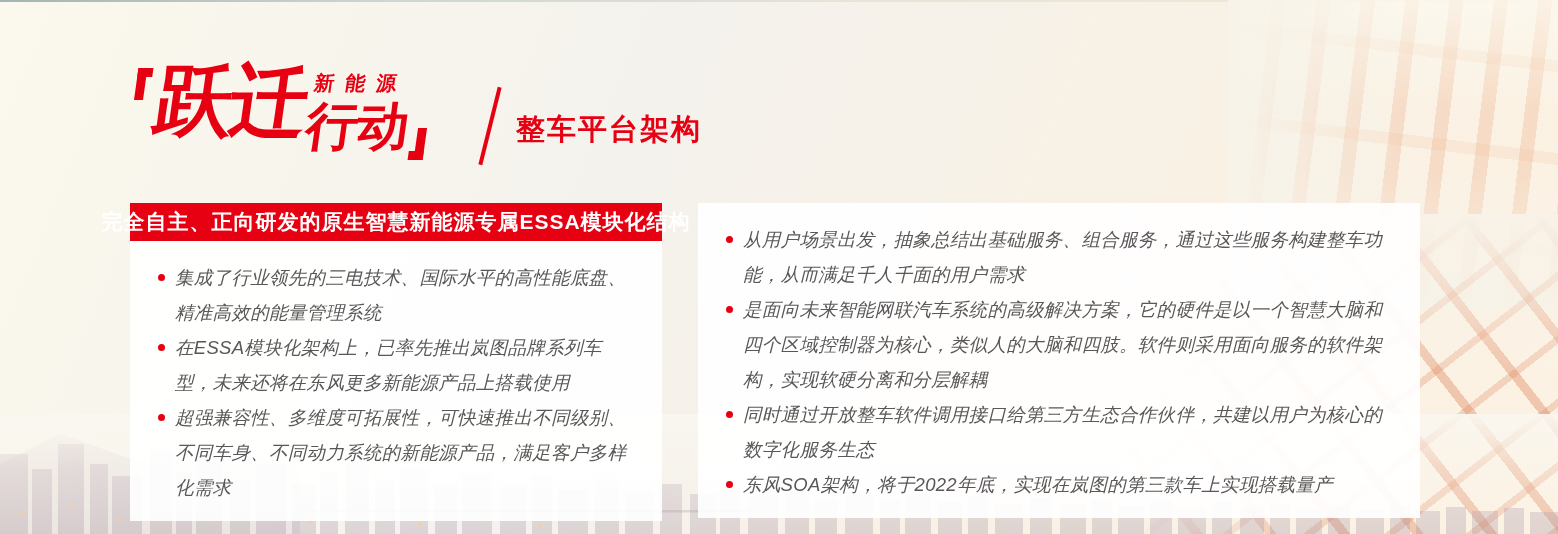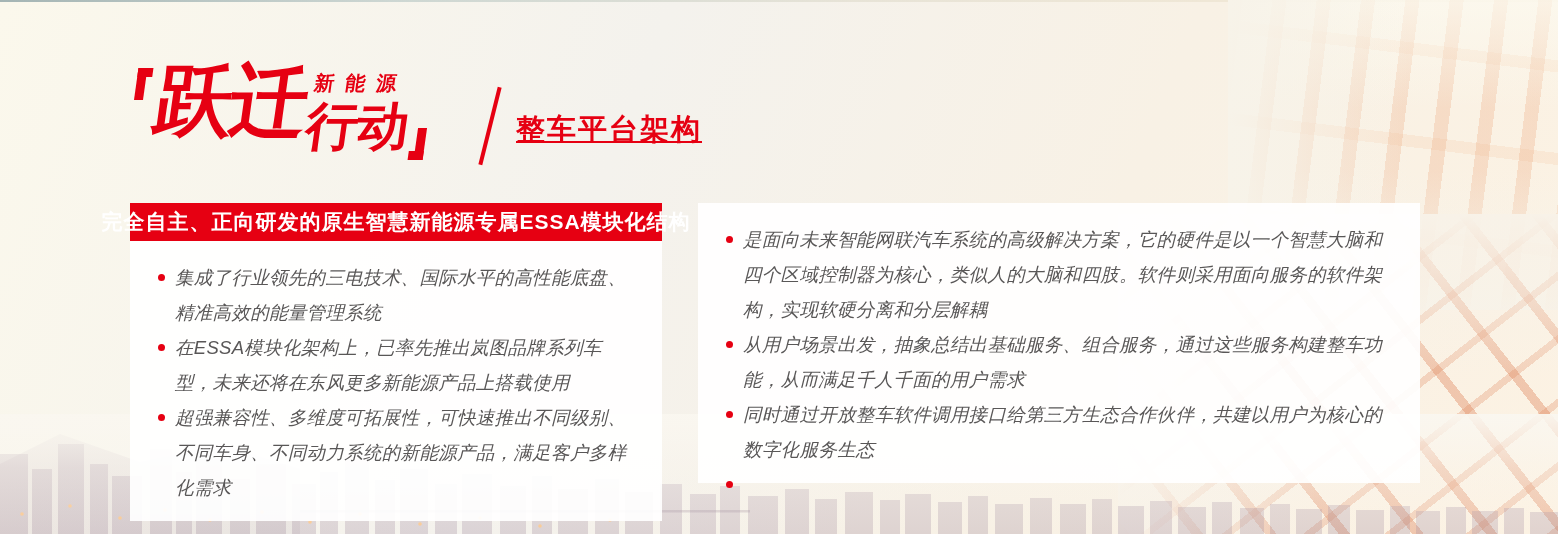--- a/index.html
+++ b/index.html
@@ -76,21 +76,21 @@
     border-bottom: 9px solid #e60012; border-right: 9px solid #e60012;
   }
 
   .divider-slash {
     position: absolute; left: 488px; top: 86px; width: 4px; height: 80px;
     background: #e60012; transform: rotate(14deg);
   }
 
   .page-title {
     position: absolute; left: 516px; top: 110px;
-    font-size: 29px; font-weight: bold; color: #e60012; letter-spacing: 2px; text-decoration: underline;
+    font-size: 29px; font-weight: bold; color: #e60012; letter-spacing: 2px;
   }
 
   
   .column { position: absolute; top: 203px; }
   .col-left  { left: 130px; width: 532px; }
   .col-right { left: 698px; width: 722px; }
 
   .col-header {
     height: 38px; background: #e60012; color: #ffffff;
     font-size: 21px; font-weight: bold; letter-spacing: 1px;
@@ -234,30 +234,31 @@
         </li>
       </ul>
     </div>
   </section>
 
   <section class="column col-right">
     <div class="col-body">
       <ul class="bullets">
         <li class="bullet">
           <span class="dot"></span>
+          <span>从用户场景出发，抽象总结出基础服务、组合服务，通过这些服务构建整车功能，从而满足千人千面的用户需求</span>
+        </li>
+        <li class="bullet">
+          <span class="dot"></span>
           <span>是面向未来智能网联汽车系统的高级解决方案，它的硬件是以一个智慧大脑和四个区域控制器为核心，类似人的大脑和四肢。软件则采用面向服务的软件架构，实现软硬分离和分层解耦</span>
         </li>
         <li class="bullet">
           <span class="dot"></span>
-          <span>从用户场景出发，抽象总结出基础服务、组合服务，通过这些服务构建整车功能，从而满足千人千面的用户需求</span>
-        </li>
-        <li class="bullet">
-          <span class="dot"></span>
           <span>同时通过开放整车软件调用接口给第三方生态合作伙伴，共建以用户为核心的数字化服务生态</span>
         </li>
         <li class="bullet">
           <span class="dot"></span>
+          <span>东风SOA架构，将于2022年底，实现在岚图的第三款车上实现搭载量产</span>
         </li>
       </ul>
     </div>
   </section>
 
 </div>
 
 </body></html>

